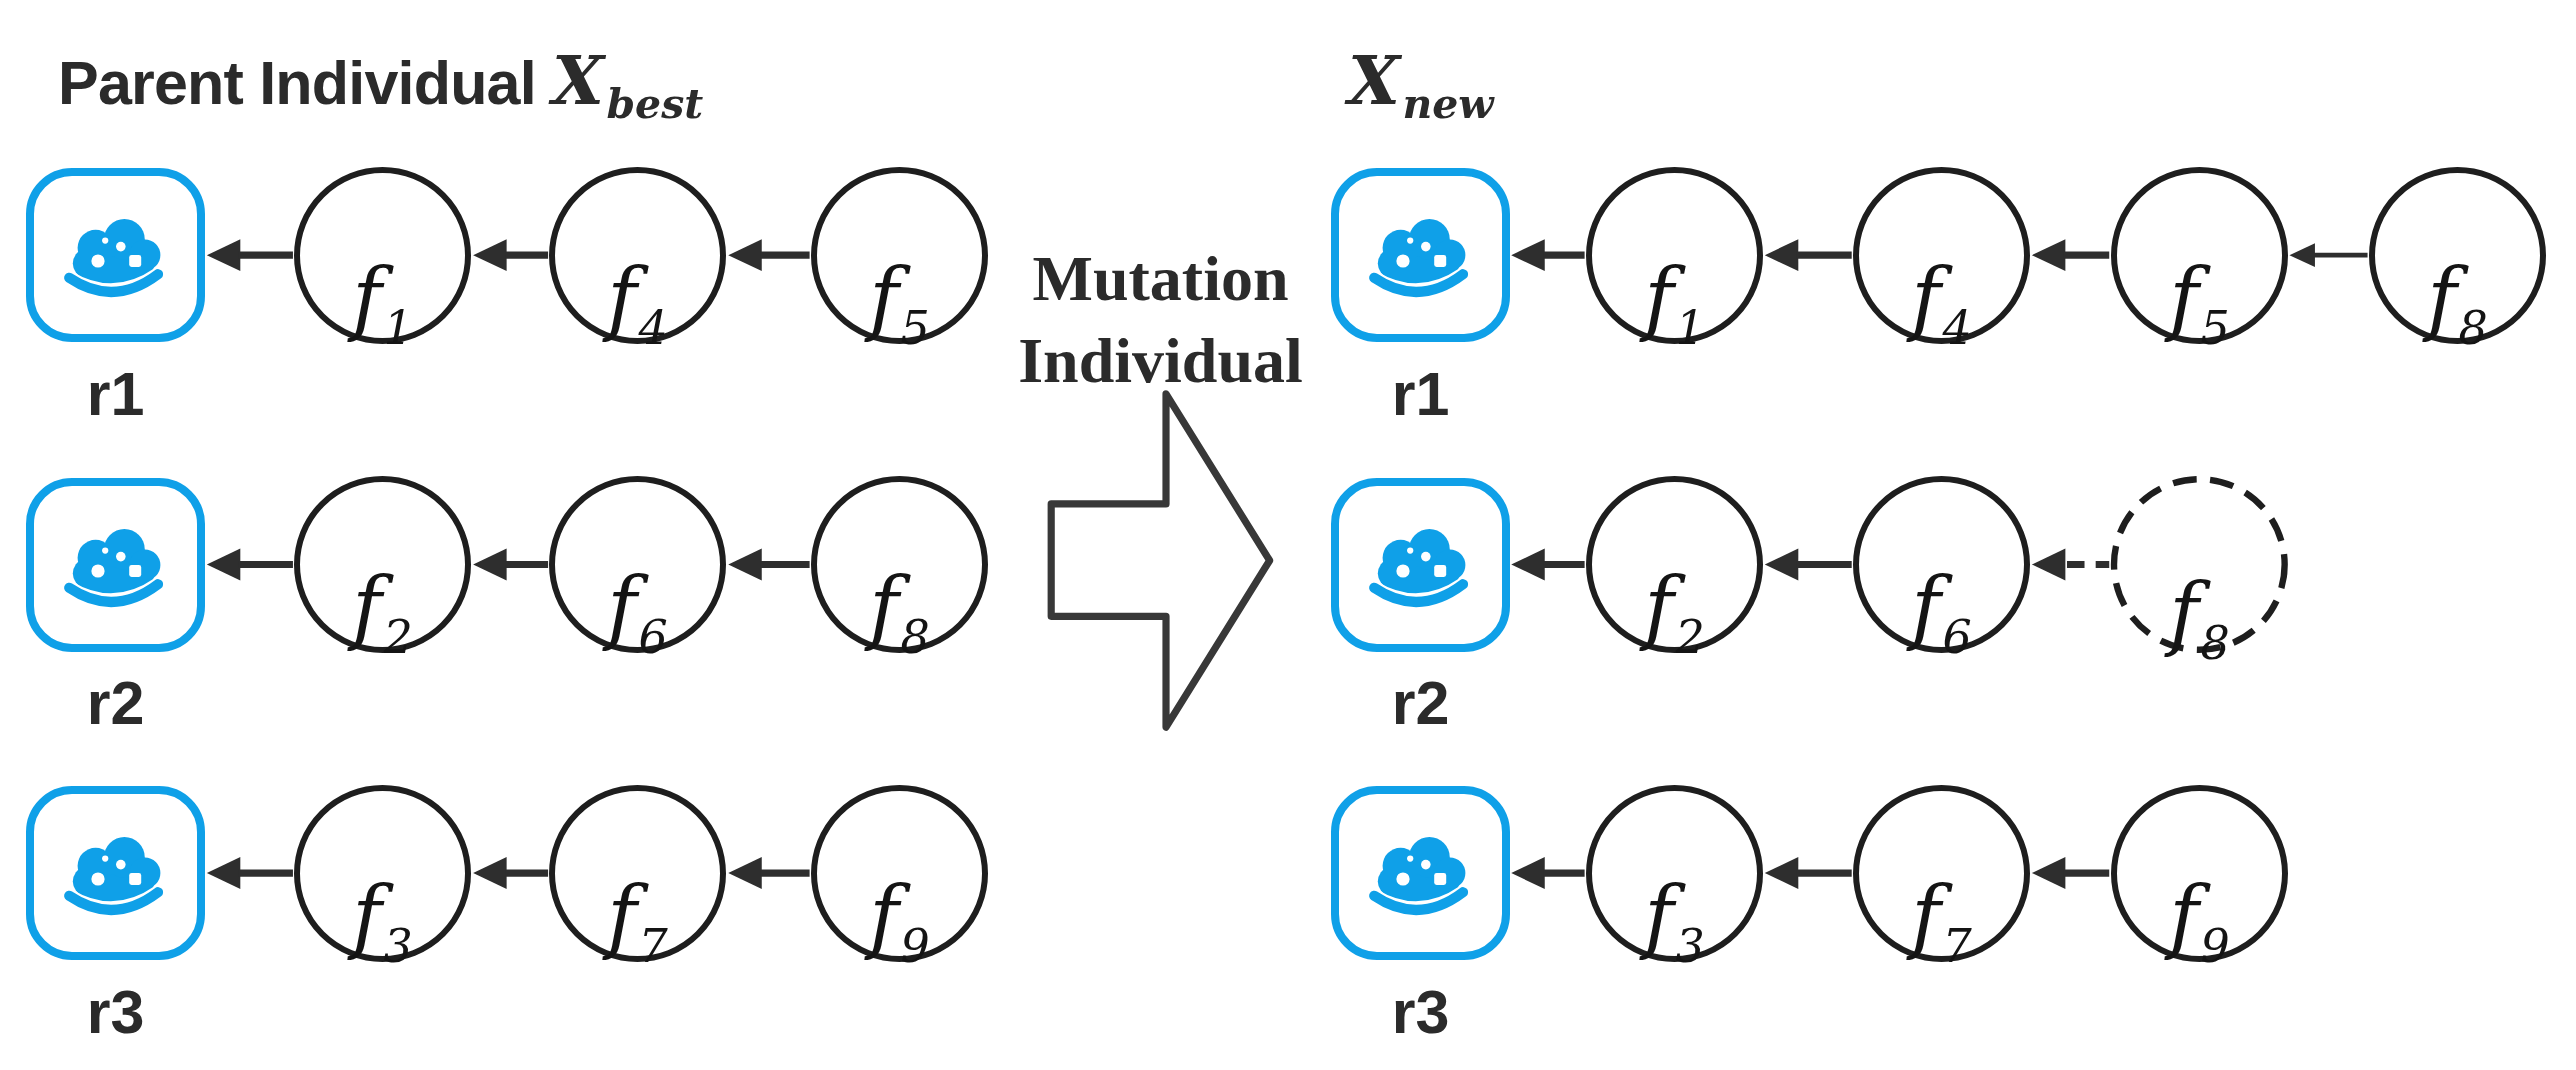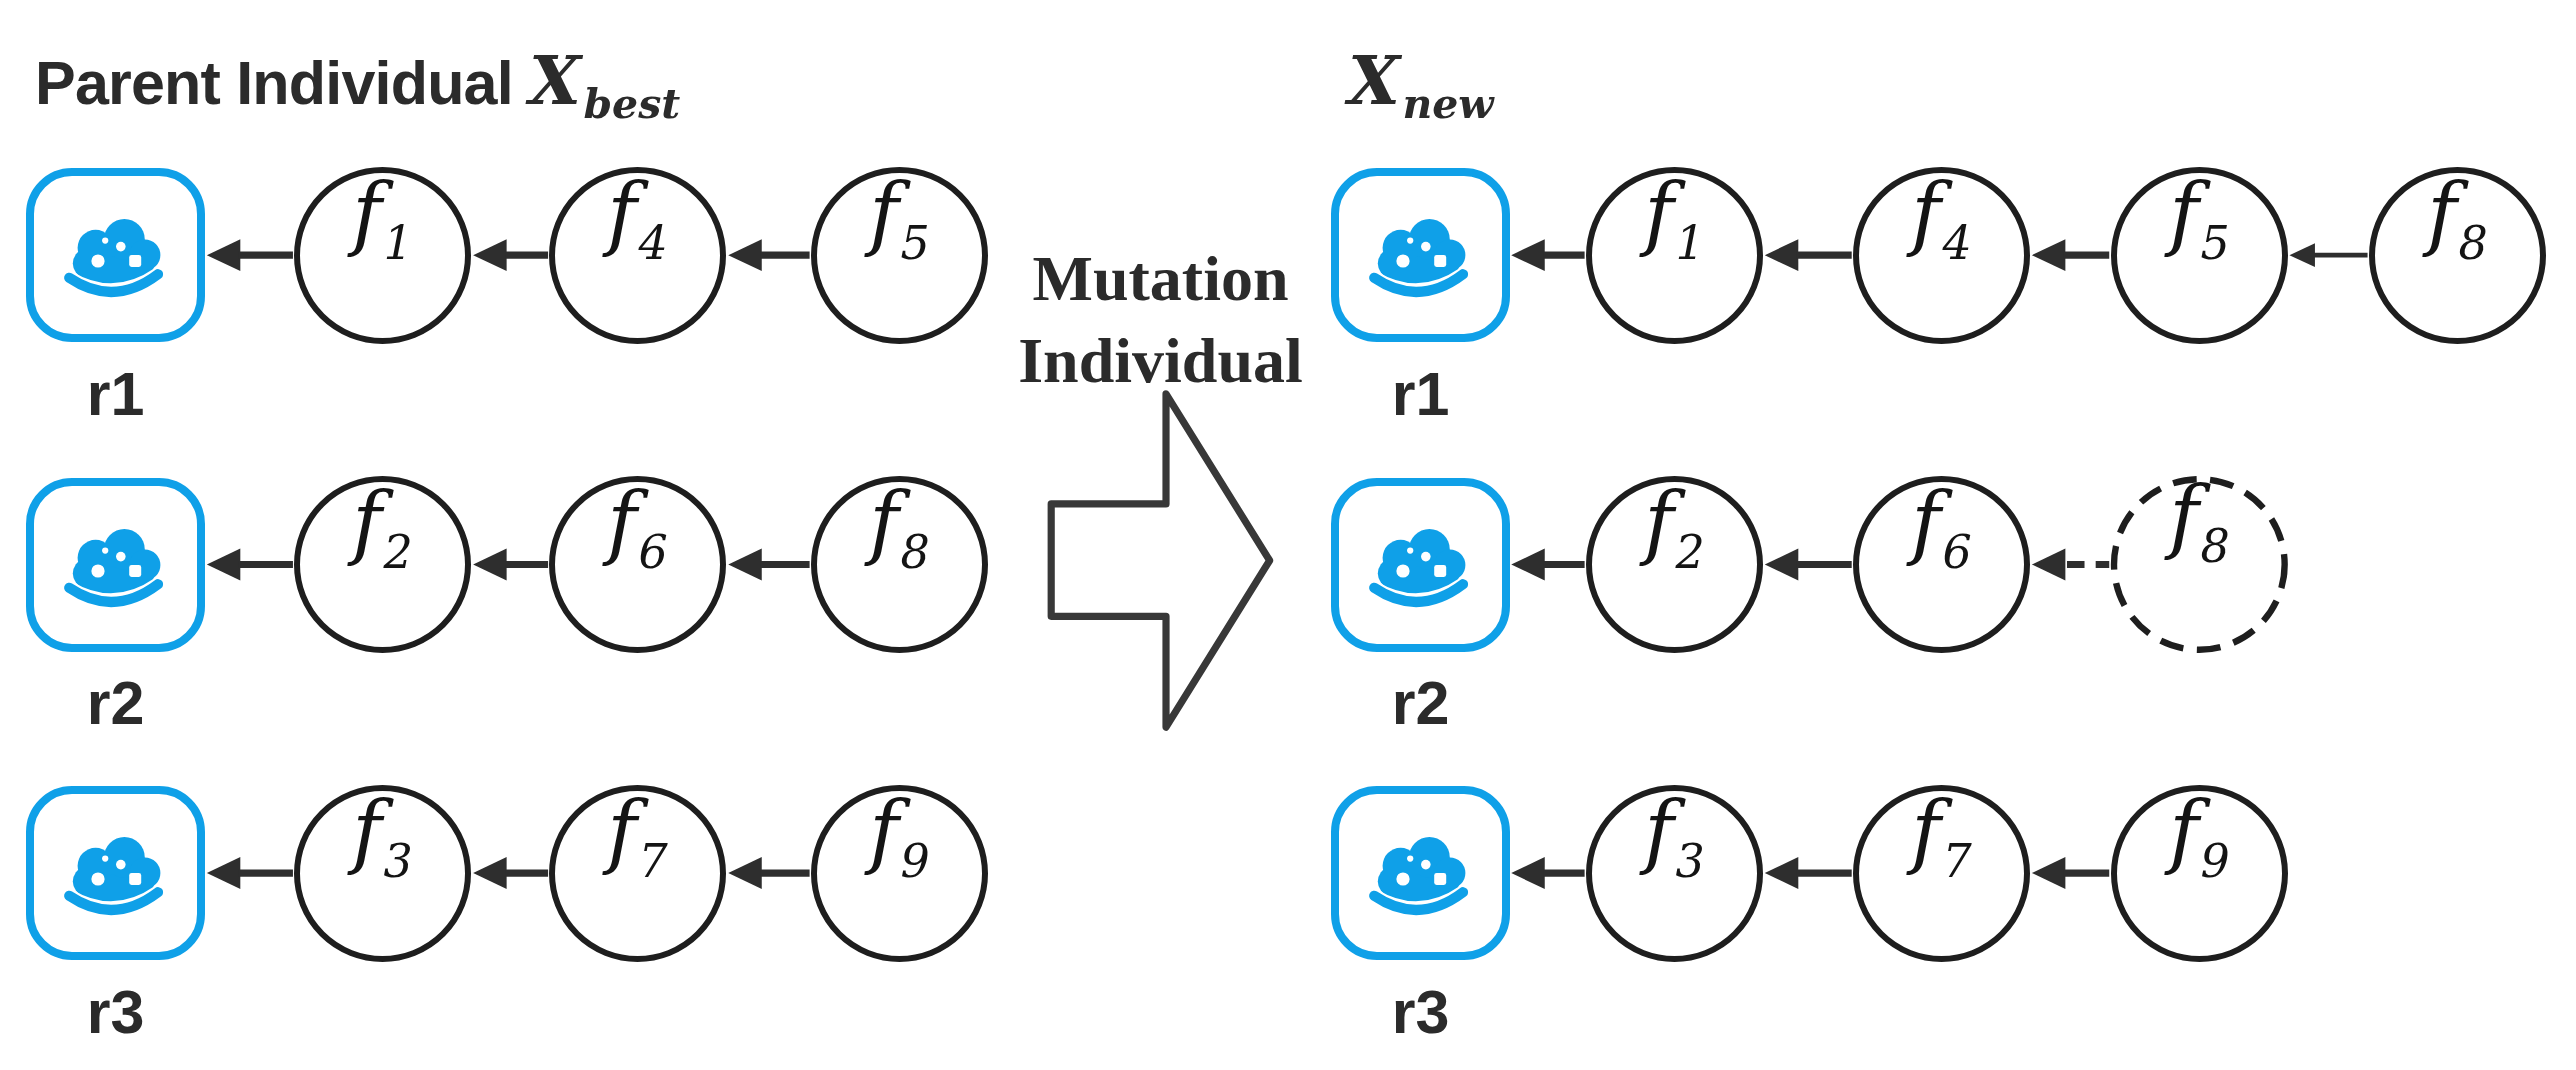--- a/index.html
+++ b/index.html
@@ -25,21 +25,21 @@
 
   .mutation {
     position:absolute; left:993px; top:238px; width:335px; z-index:2;
     text-align:center; font-weight:700; font-size:64px; line-height:82px; color:var(--text);
   }
   .mutation span { display:block;font-family:Liberation Serif, serif; }
 
   .fnode {
     position:absolute; z-index:1; width:177px; height:177px; box-sizing:border-box;
     border:6.4px solid var(--ink); border-radius:50%; background:#ffffff;
-    display:flex; align-items:flex-start; justify-content:center;
+    display:flex; align-items:flex-end; justify-content:center;
   }
   .fnode.ghost { border:none; background:transparent; }
   .flabel { font-family:"DejaVu Serif", serif; font-style:italic; font-size:80px; color:#141414; line-height:1; }
   .fsub { font-size:46px; display:inline-block; transform:translateY(19px); margin-left:1.6px; }
 
   .cloudbox {
     position:absolute; z-index:1; width:179px; height:174px; box-sizing:border-box;
     border:8.8px solid var(--blue); border-radius:46px; background:#ffffff;
     display:flex; align-items:center; justify-content:center;
   }
@@ -122,21 +122,21 @@
         <line class="aline" x1="1935" y1="1095" x2="1987" y2="1095"></line>
       <polygon class="ahead" points="2213,1095 2255,1075 2255,1115"></polygon>
         <line class="aline" x1="2253" y1="1095" x2="2322" y2="1095"></line>
       <polygon class="ahead" points="2548,1095 2590,1075 2590,1115"></polygon>
         <line class="aline" x1="2588" y1="1095" x2="2645" y2="1095"></line>
     </g>
 
     <circle class="dashcircle" cx="2758" cy="708" r="107"></circle>
   </svg>
 
-  <div class="title" style="left:35px; top:41px;">
+  <div class="title" style="left:58px; top:41px;">
     <span>Parent Individual</span>
     <span class="mvar"><span>X</span><sub>best</sub></span>
   </div>
   <div class="title" style="left:1348px; top:41px;">
     <span class="mvar"><span>X</span><sub>new</sub></span>
   </div>
 
   <div class="mutation">
     <span>Mutation</span>
     <span>Individual</span>

